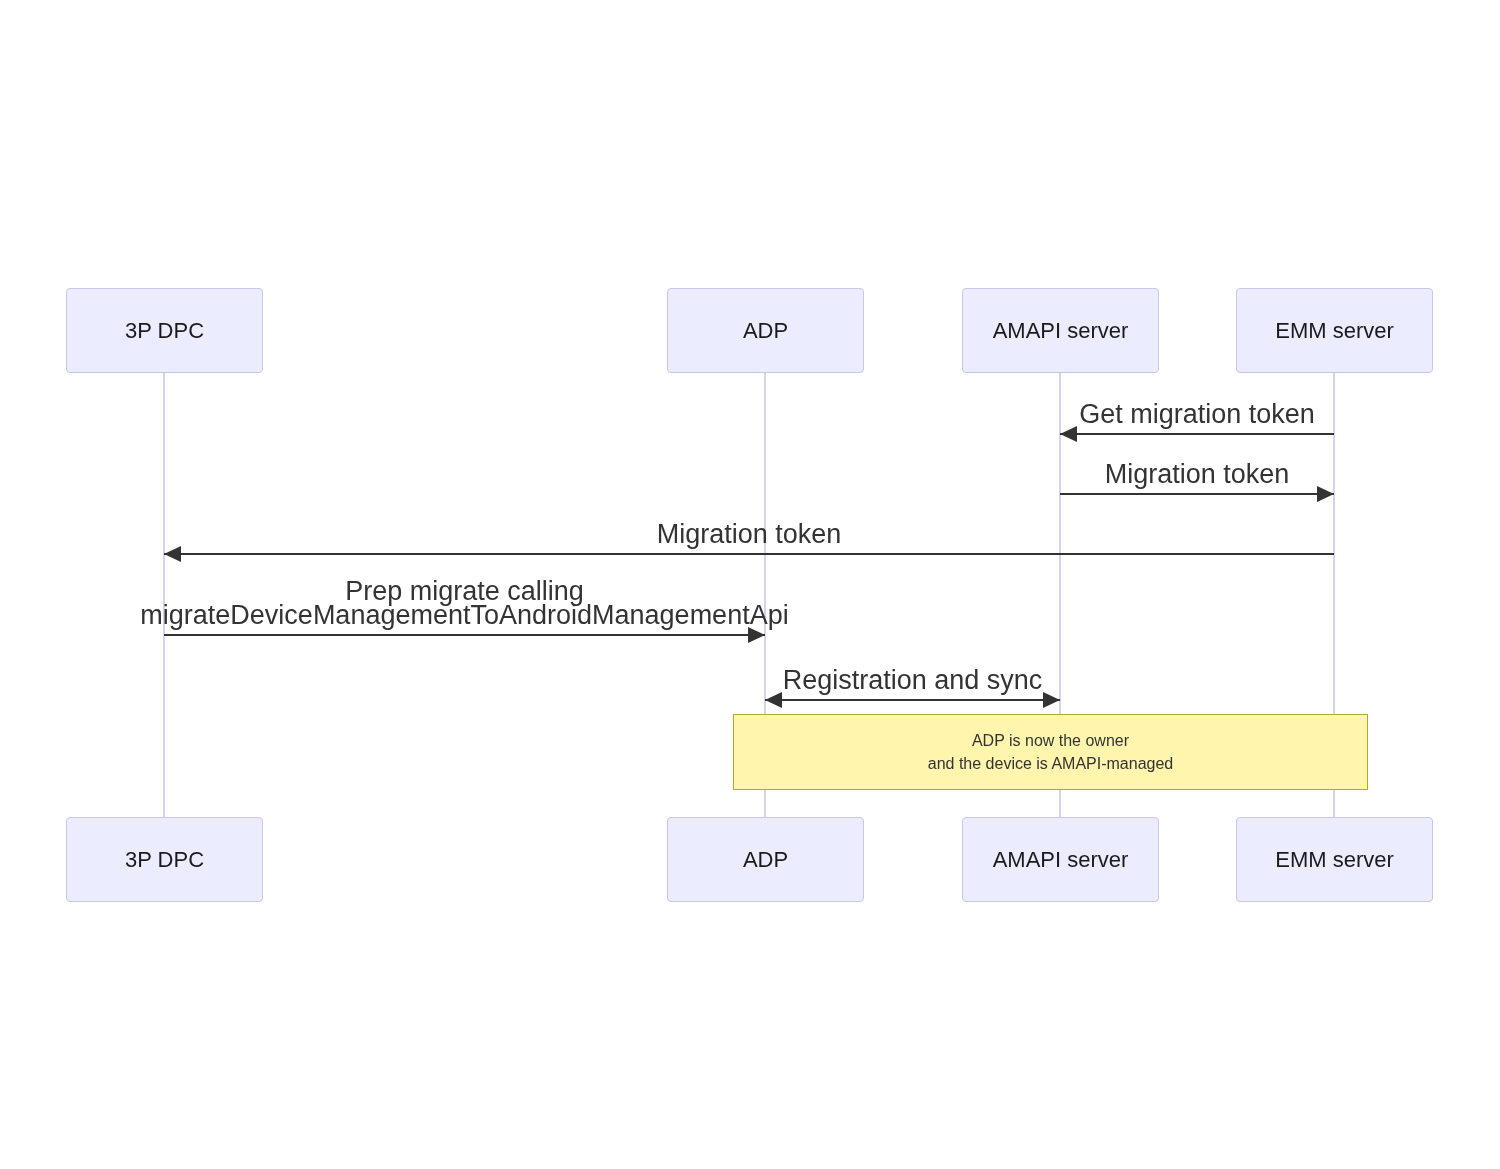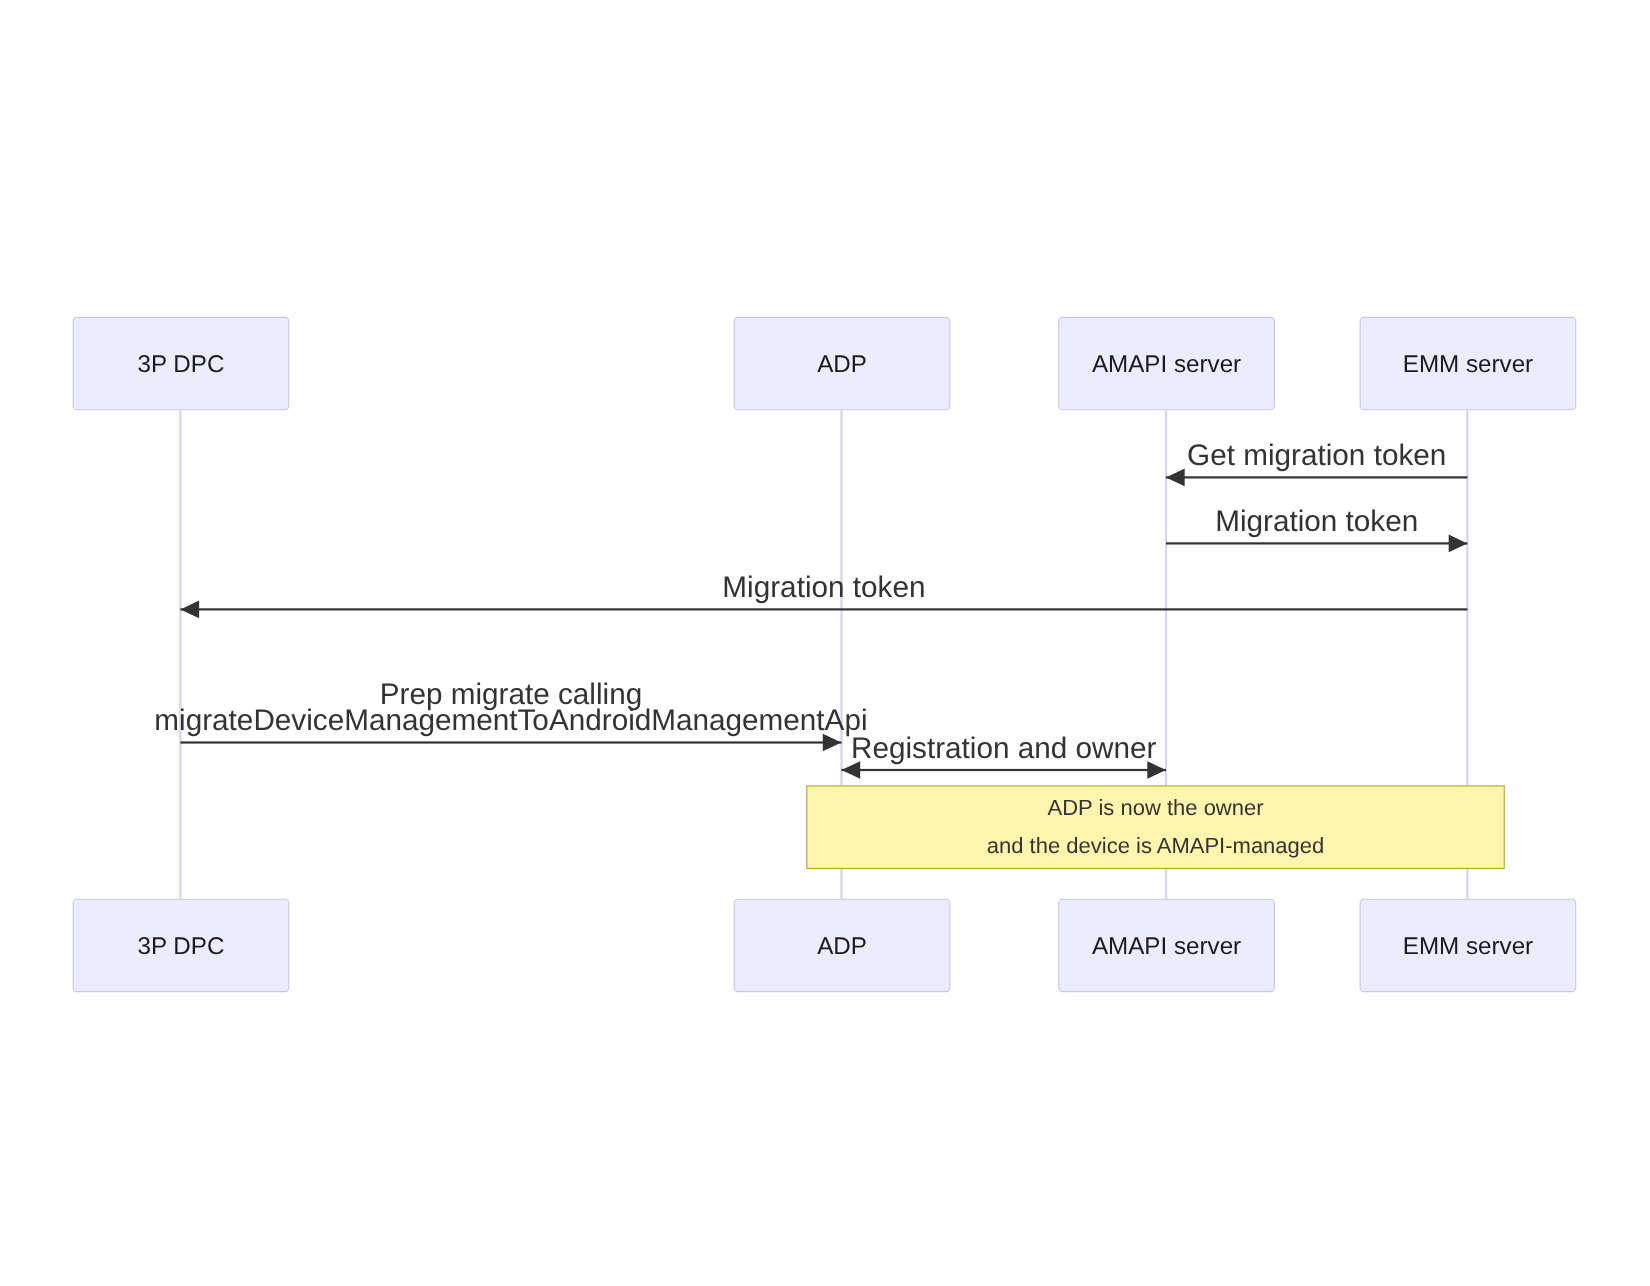--- a/index.html
+++ b/index.html
@@ -89,22 +89,22 @@
     background: var(--note-fill);
     border: 1px solid var(--note-border);
     display: flex;
     align-items: center;
     justify-content: center;
     z-index: 2;
   }
   .note .note-text {
     text-align: center;
     white-space: pre-line;
-    font-size: 20px;
-    line-height: 34px;
+    font-size: 16px;
+    line-height: 23px;
     color: var(--text);
   }
 </style>
 </head>
 <body>
 
 <div class="canvas">
 
   <div class="lifeline" style="left:163px"></div>
   <div class="lifeline" style="left:764px"></div>
@@ -132,28 +132,28 @@
   <div class="msg" style="left:1060px;top:481px;width:274px">
     <div class="label">Migration token</div>
     <div class="arrow-r"></div>
   </div>
 
   <div class="msg" style="left:164px;top:541px;width:1170px">
     <div class="label">Migration token</div>
     <div class="arrow-l"></div>
   </div>
 
-  <div class="msg" style="left:164px;top:662px;width:601px">
+  <div class="msg" style="left:164px;top:622px;width:601px">
     <div class="label">Prep migrate calling
 migrateDeviceManagementToAndroidManagementApi</div>
     <div class="arrow-r"></div>
   </div>
 
   <div class="msg" style="left:765px;top:687px;width:295px">
-    <div class="label">Registration and owner</div>
+    <div class="label">Registration and sync</div>
     <div class="arrow-l"></div>
     <div class="arrow-r"></div>
   </div>
 
   <div class="note" style="left:733px;top:702px;width:635px;height:76px">
     <div class="note-text">ADP is now the owner
 and the device is AMAPI-managed</div>
   </div>
 
   <div class="actor" style="left:66px;top:805px">

